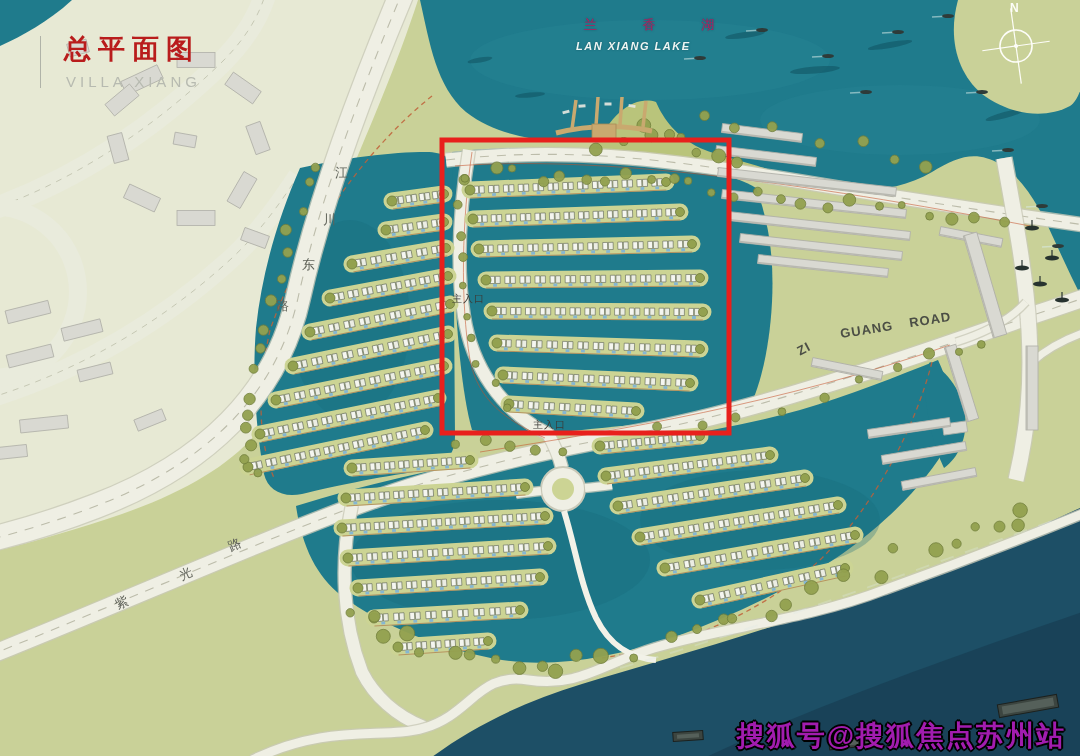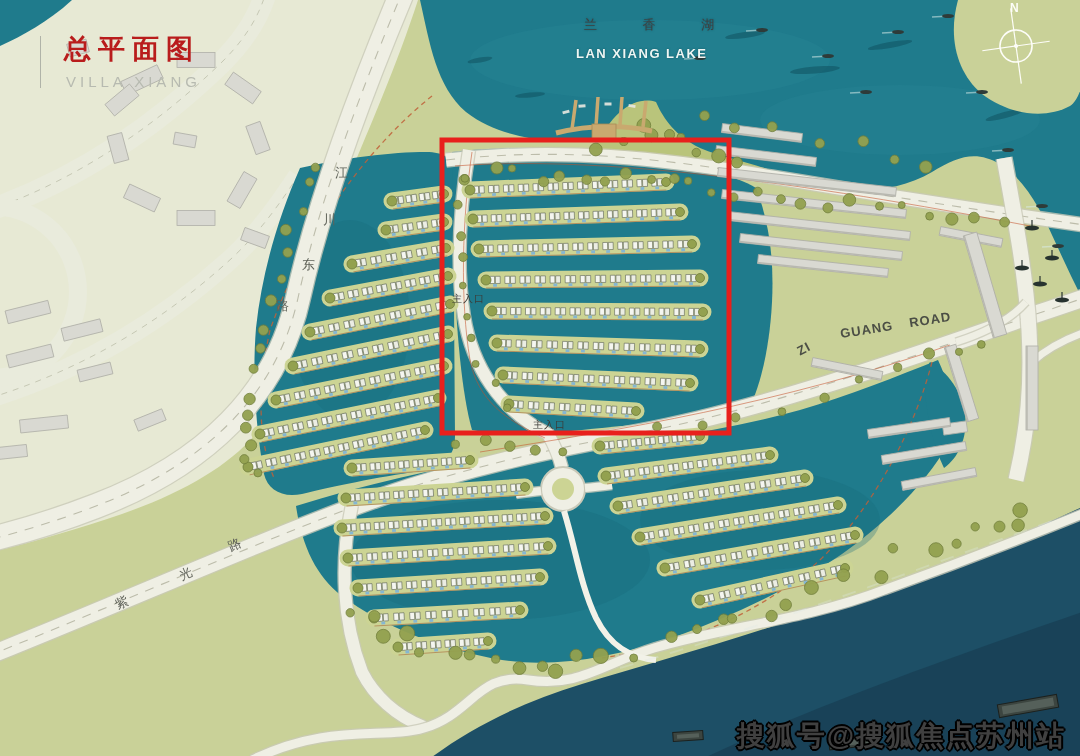--- a/index.html
+++ b/index.html
@@ -3,28 +3,28 @@
 <meta charset="utf-8">
 <style>
   html,body{margin:0;padding:0;background:#222;}
   .stage{position:relative;width:1080px;height:756px;overflow:hidden;
          font-family:"Liberation Sans",sans-serif;background:#c9d198;}
   .stage svg{position:absolute;left:0;top:0;}
   .lbl{position:absolute;white-space:nowrap;pointer-events:none;line-height:1;}
   .title{left:64px;top:36px;font-size:27px;font-weight:bold;color:#b91c1c;letter-spacing:7px;}
   .subtitle{left:66px;top:74px;font-size:15px;color:#b7bab0;letter-spacing:4px;}
   .title-tick{position:absolute;left:40px;top:36px;width:1px;height:52px;background:#b0b3a8;}
-  .lake-cn{left:584px;top:18px;font-size:13px;color:#404040;letter-spacing:21px;font-weight:500;text-shadow:0 0 2px rgba(10,60,70,.6);}
-  .lake-en{left:576px;top:47px;font-size:13px;font-weight:bold;color:#eef6f4;letter-spacing:1.5px;text-shadow:0 0 2px rgba(10,60,70,.6);}
+  .lake-cn{left:584px;top:18px;font-size:13px;color:#be185d;letter-spacing:21px;font-weight:500;text-shadow:0 0 2px rgba(10,60,70,.6);}
+  .lake-en{left:576px;top:41px;font-size:11px;font-weight:bold;color:#eef6f4;letter-spacing:1.5px;text-shadow:0 0 2px rgba(10,60,70,.6);font-style:italic;}
   .compass-n{left:1010px;top:2px;font-size:12px;font-weight:bold;color:#fdfdf8;}
   .vchar{font-size:13px;color:#5f6259;}
   .zchar{font-size:13px;color:#5f6259;transform:rotate(-24deg);}
   .renchar{font-size:13px;font-weight:600;color:#4b4e45;letter-spacing:1px;}
   .ent{font-size:10px;color:#3c3c38;letter-spacing:1px;}
-  .watermark{right:14px;bottom:6px;left:auto;font-size:28px;font-weight:bold;color:#404040;letter-spacing:2px;
+  .watermark{right:14px;bottom:6px;left:auto;font-size:28px;font-weight:bold;color:#a21caf;letter-spacing:2px;
      text-shadow:2px 0 0 #000,-2px 0 0 #000,0 2px 0 #000,0 -2px 0 #000,1px 1px 0 #000,-1px -1px 0 #000,1px -1px 0 #000,-1px 1px 0 #000;margin-left:45px;}
 </style>
 </head>
 <body>
 
 <div class="stage">
   <svg id="map" width="1080" height="756" viewBox="0 0 1080 756">
       <defs>
         <g id="hh">
           <rect x="-5.2" y="-3.6" width="4.8" height="7.2" fill="#f5f6f0" stroke="#5c6355" stroke-width="0.6"></rect>

